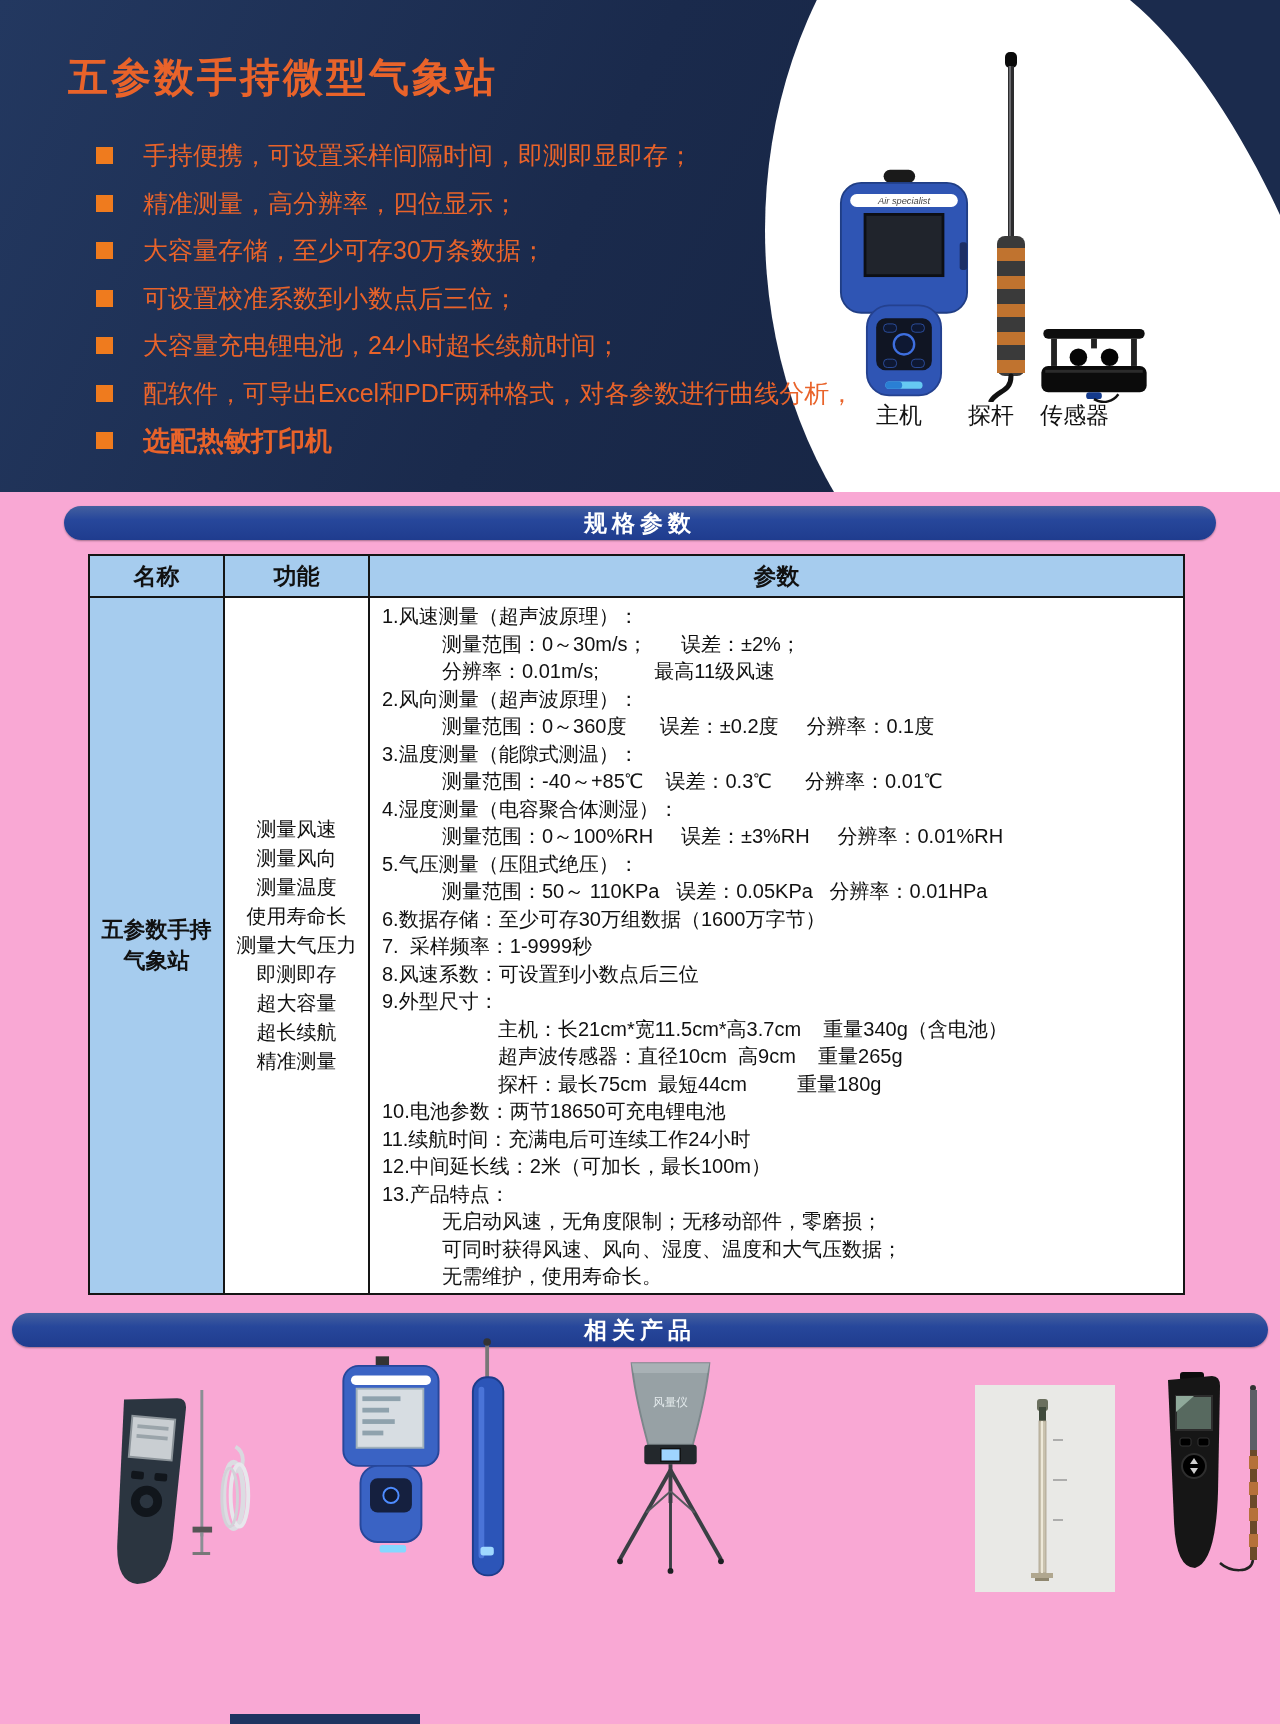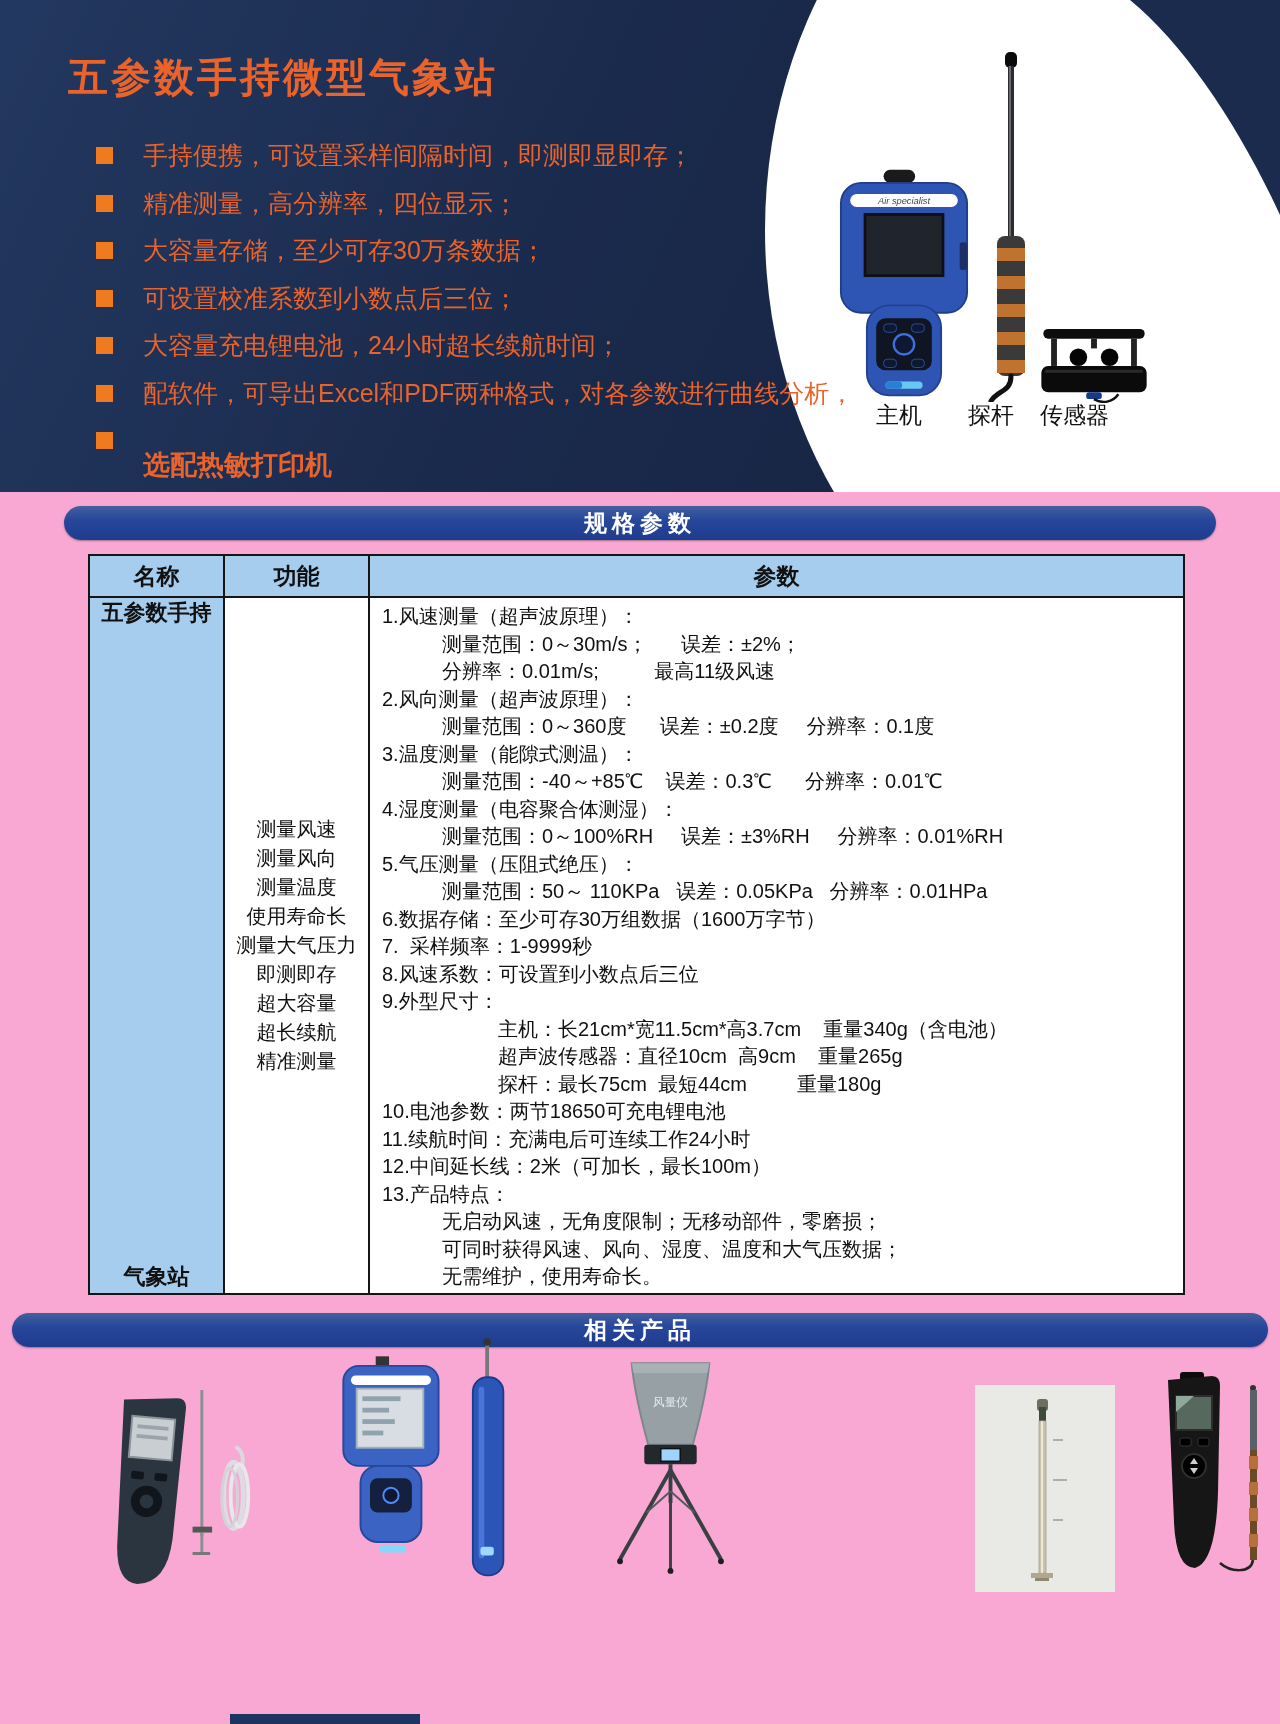--- a/index.html
+++ b/index.html
@@ -14,21 +14,21 @@
   .corner-svg { position:absolute; top:0; right:0; }
   .header-content { position:absolute; left:0; top:0; width:1280px; height:492px; }
 
   .title { position:absolute; left:68px; top:50px; font-size:40px; font-weight:800;
            color:#e9632a; letter-spacing:3px; white-space:nowrap; }
 
   .bullets { position:absolute; left:96px; top:140px; width:780px;text-align:right; }
   .bullet-row { display:flex; align-items:flex-start; margin-bottom:17px; }
   .bullet-sq { width:17px; height:17px; background:#ef7b1e; margin:7px 30px 0 0; flex:none; }
   .bullet-text { font-size:25px; color:#e9632a; line-height:1.22; white-space:nowrap; }
-  .bullet-row:last-child .bullet-text { font-weight:800; font-size:27px;margin-top:24px; }
+  .bullet-row:last-child .bullet-text { font-weight:800; font-size:27px; }
 
   .header-img { position:absolute; }
   .img-label { position:absolute; top:400px; font-size:23px; color:#111; white-space:nowrap; }
 
   
   .banner { position:absolute; height:34px; border-radius:17px; color:#fff; font-size:23px;
             font-weight:700; letter-spacing:5px; display:flex; align-items:center; justify-content:center;
             background:linear-gradient(#44609f 0%, #27479b 40%, #1f3c8e 100%);
             box-shadow:0 1px 2px rgba(0,0,0,0.35); }
   #specs-banner   { left:64px; top:506px; width:1152px; }
@@ -39,21 +39,21 @@
                 border:2px solid #151515; background:#fff; display:flex; flex-direction:column;
                 box-sizing:border-box; }
   .t-head { display:flex; height:40px; background:#a6ccee; border-bottom:2px solid #151515;
             font-weight:700; font-size:23px; flex:none; }
   .th { display:flex; align-items:center; justify-content:center; box-sizing:border-box;font-family:Liberation Serif, serif; }
   .th-name { width:135px; border-right:2px solid #151515; }
   .th-func { width:145px; border-right:2px solid #151515; }
   .th-params { flex:1; }
   .t-body { display:flex; flex:1; min-height:0; }
   .td-name { width:135px; border-right:2px solid #151515; background:#a6ccee; box-sizing:border-box;
-             display:flex; flex-direction:column; align-items:center; justify-content:space-between;
+             display:flex; flex-direction:column; align-items:center; justify-content:center;
              font-weight:700; font-size:22px; line-height:1.4; }
   .td-func { width:145px; border-right:2px solid #151515; box-sizing:border-box;
              display:flex; flex-direction:column; align-items:center; justify-content:center;
              font-size:20px; }
   .func-line { line-height:29px; white-space:nowrap; }
   .td-params { flex:1; padding:5px 6px 0 6px; font-size:20px; overflow:hidden; }
   .pline { line-height:27.5px; white-space:pre-wrap; }
   .pline b { font-weight:400; }
   .ind-0 { padding-left:6px; }
   .ind-1 { padding-left:66px; }

